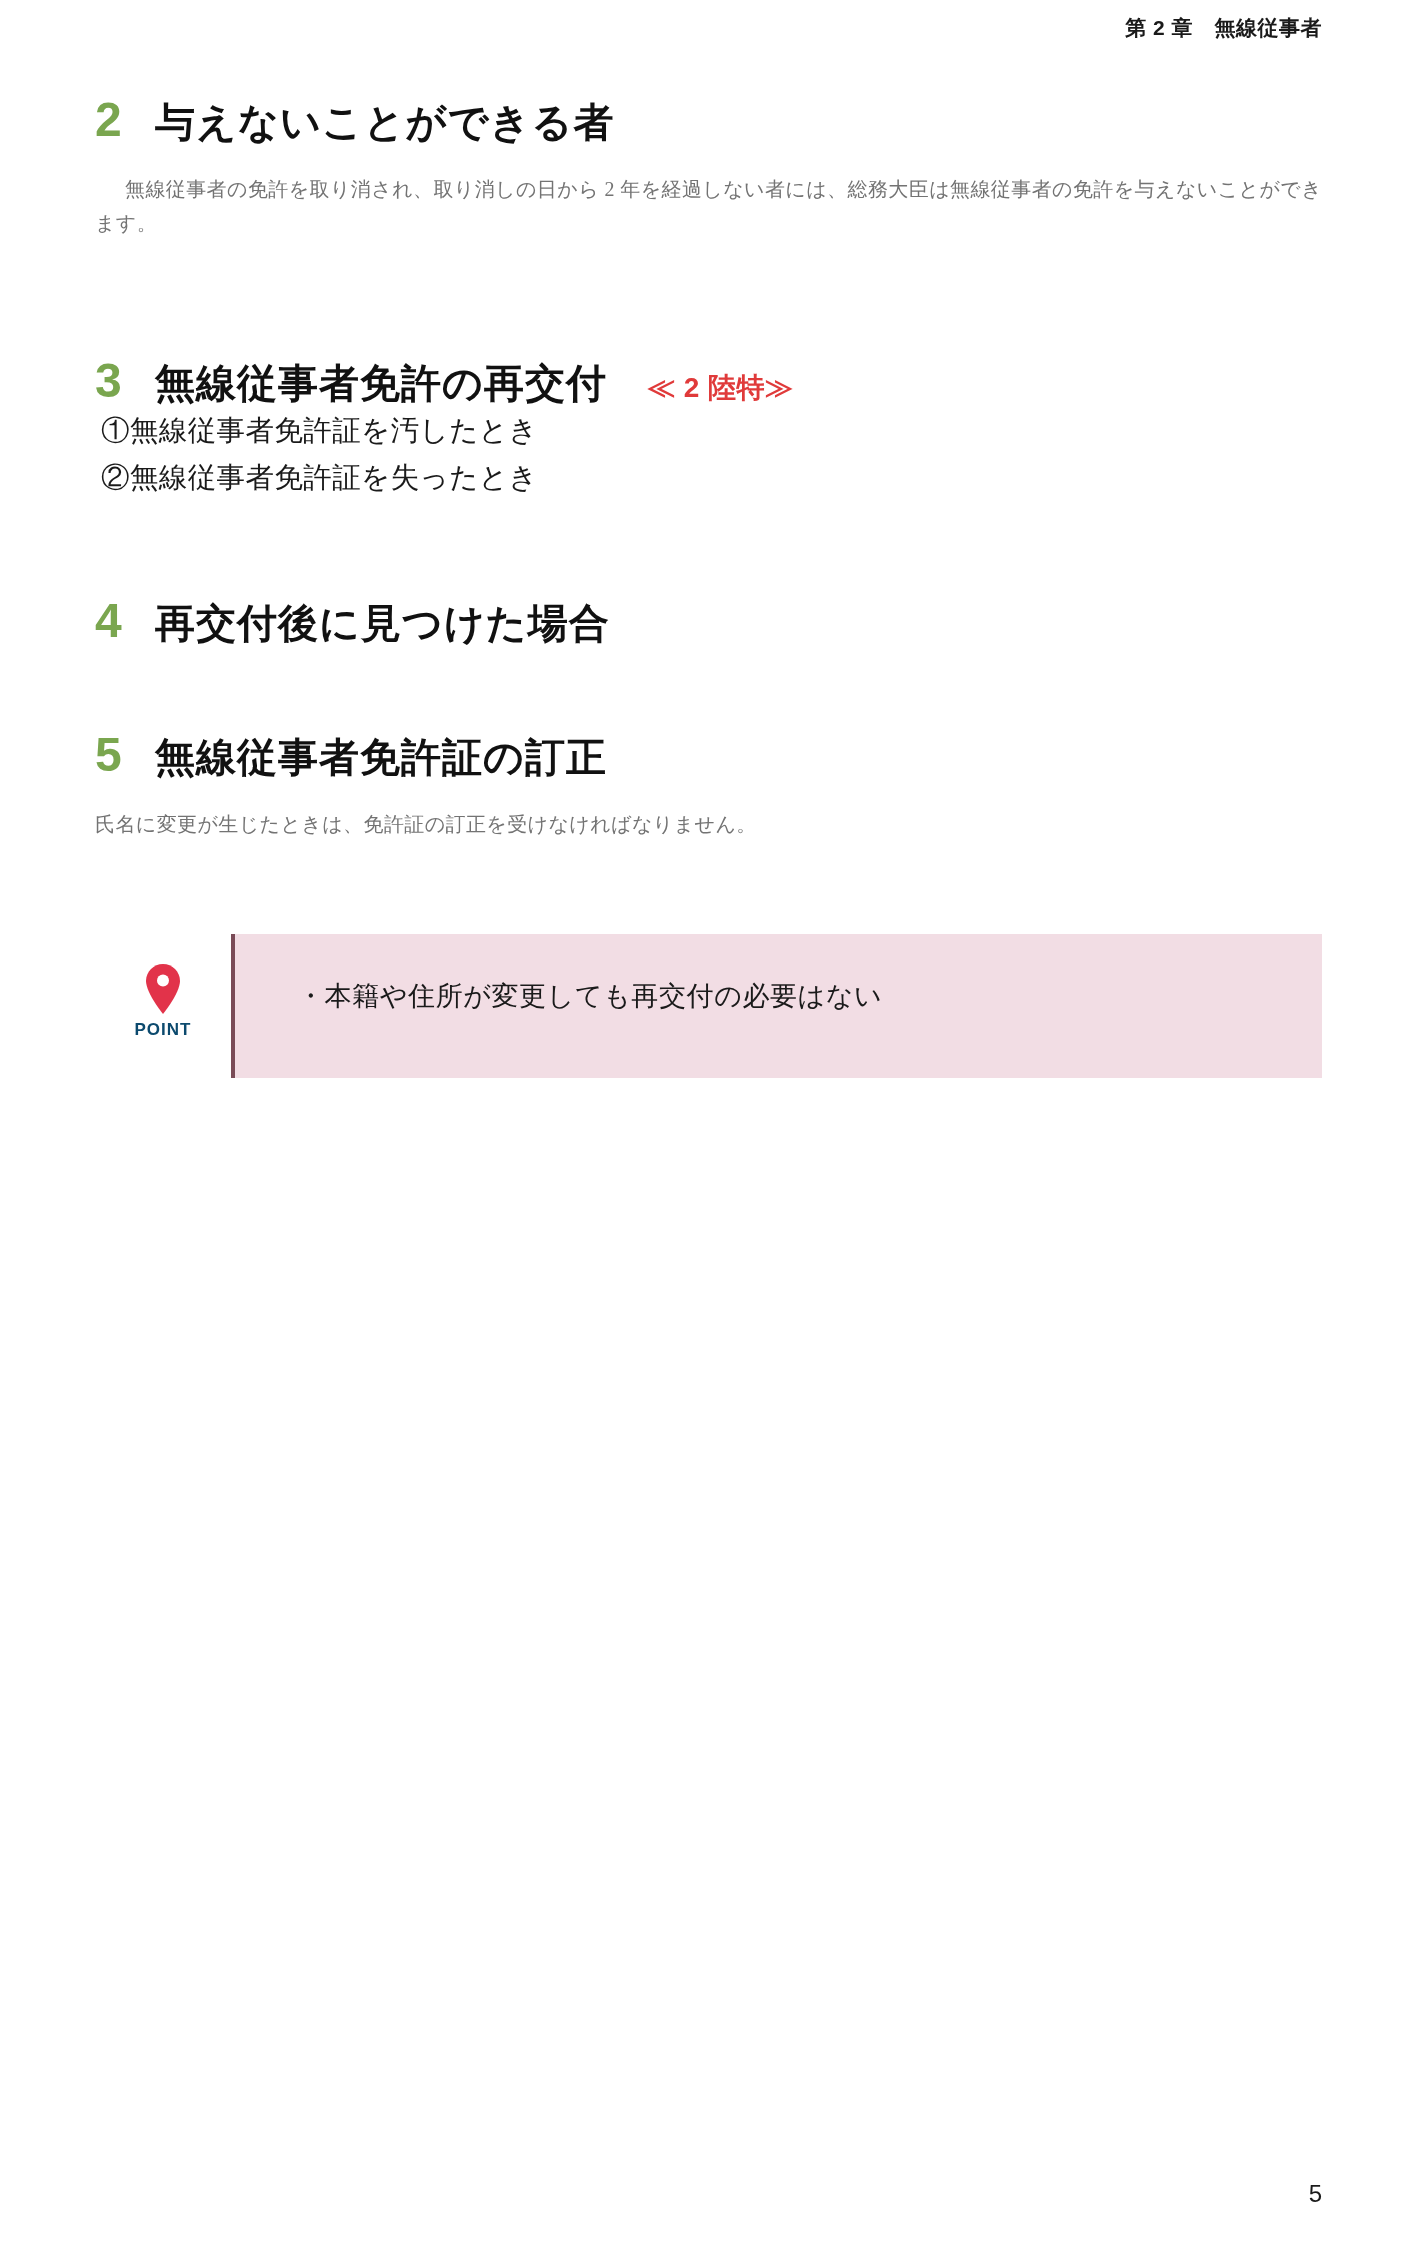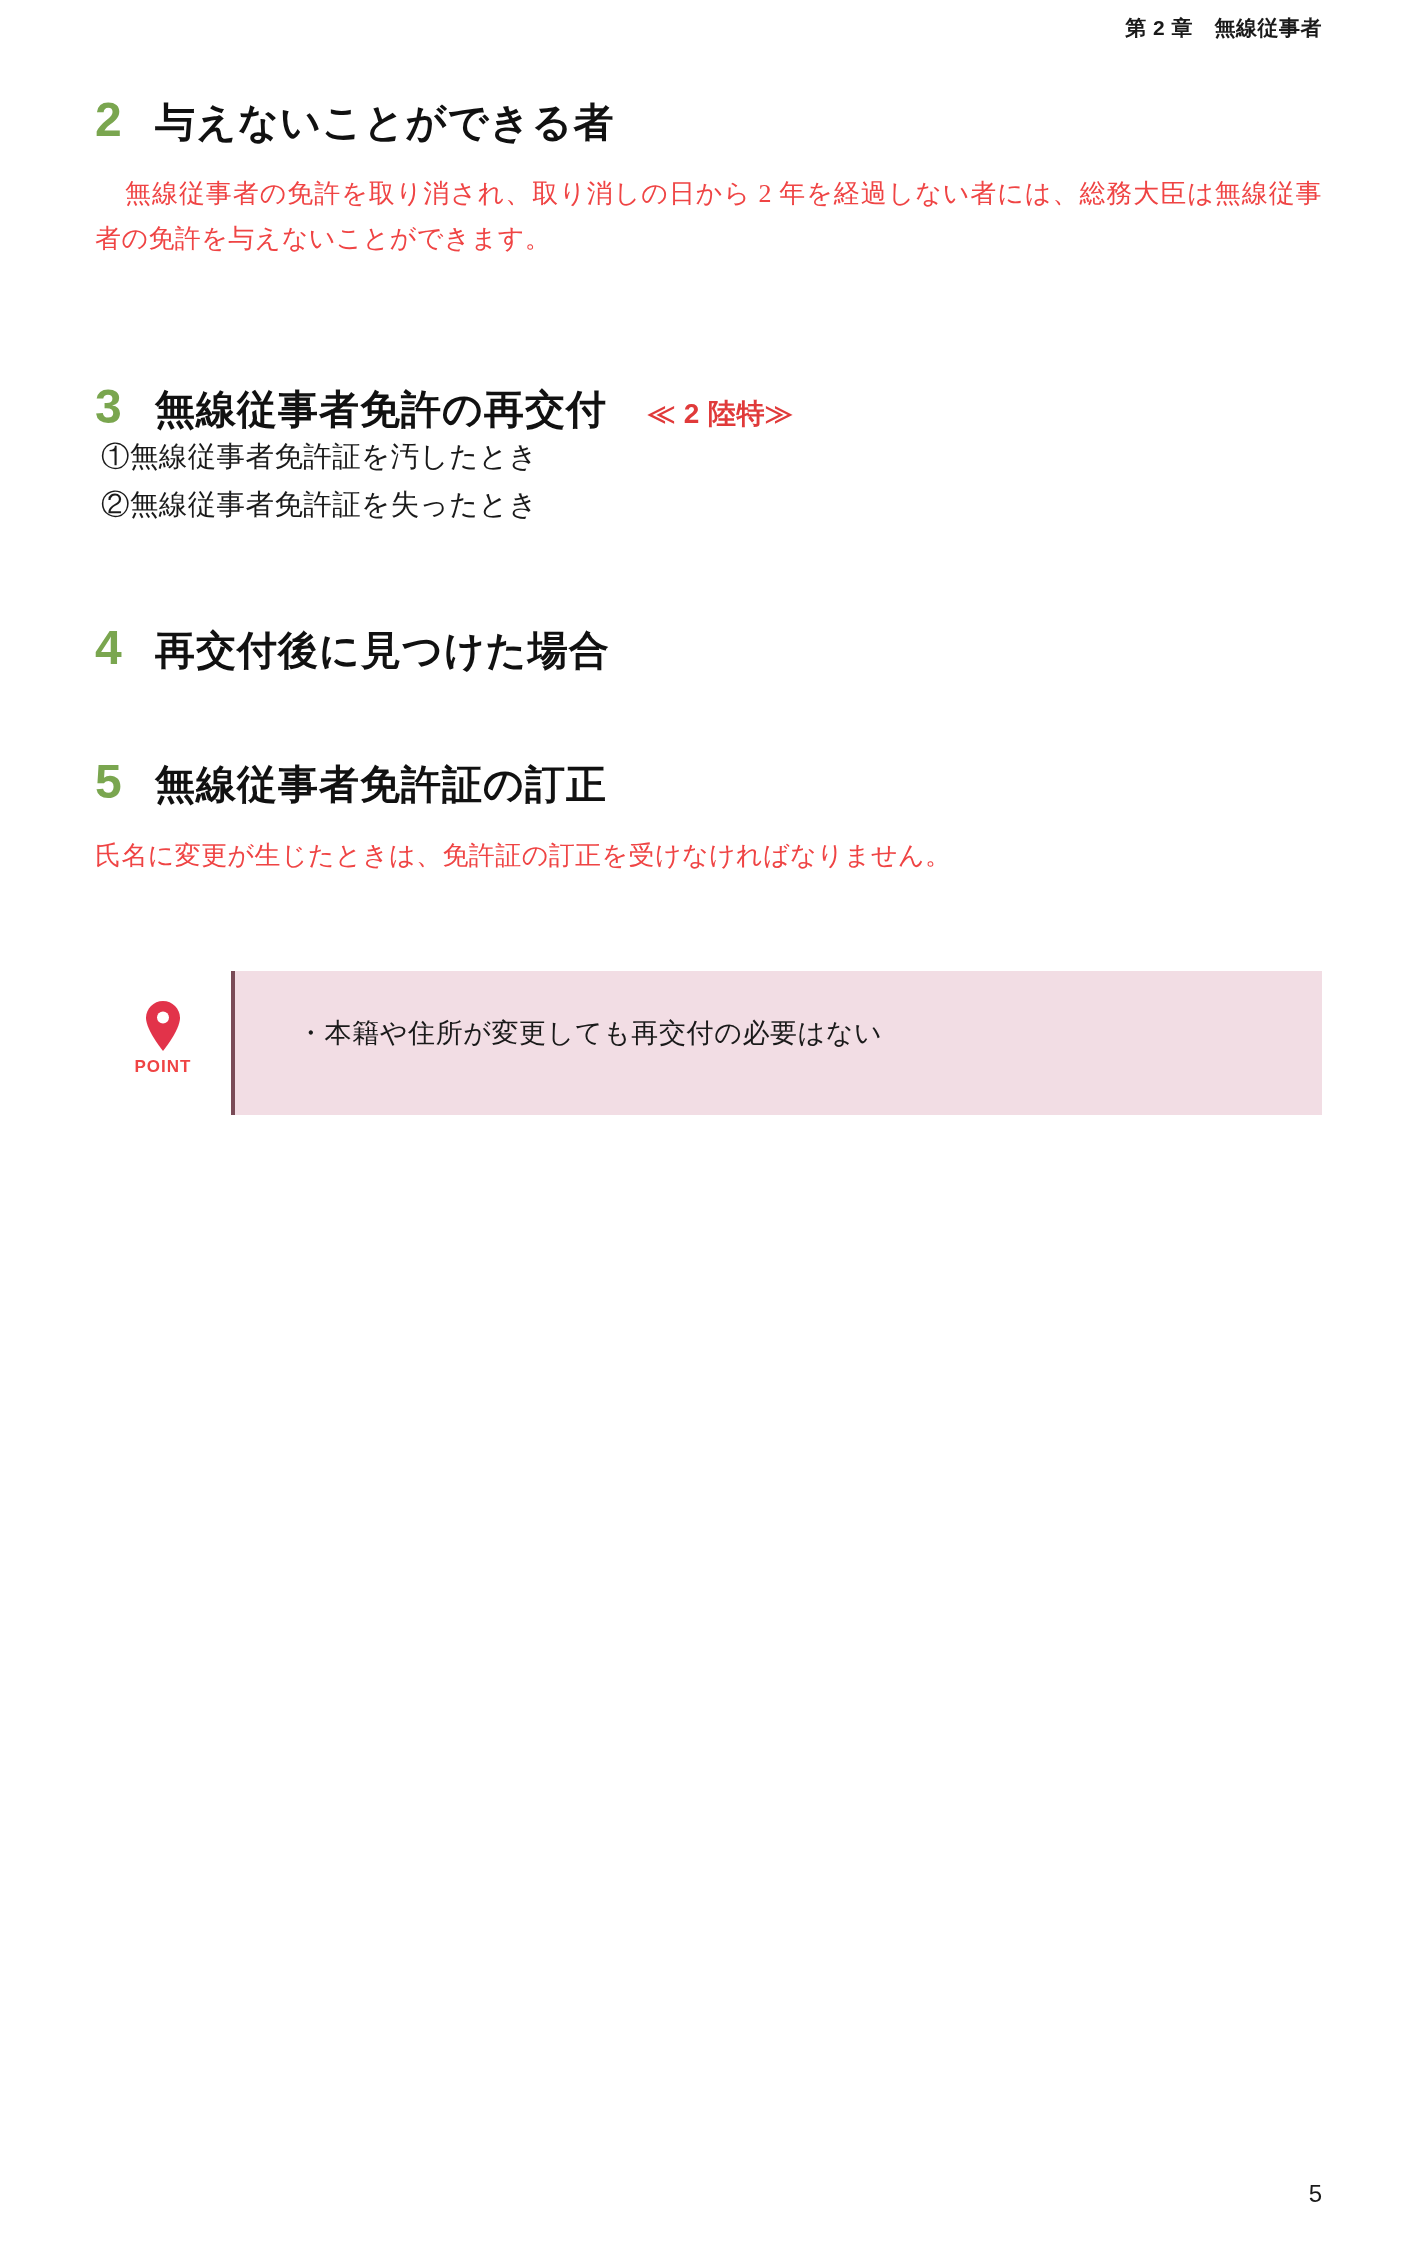--- a/index.html
+++ b/index.html
@@ -66,24 +66,24 @@
     font-family: "Liberation Sans", sans-serif;
     font-weight: bold;
     font-size: 28px;
     color: #e03a3a;
     letter-spacing: 0.5px;
     margin-left: 14px;
     white-space: nowrap;
   }
 
   .body-text {
-    font-size: 26px;
+    font-size: 20px;
     line-height: 1.72;
     letter-spacing: 0.4px;
-    color: #ef4444;
+    color: #737373;
     text-align: justify;
   }
   .indent {
     text-indent: 30px;
   }
   .list-line {
     font-size: 28.5px;
     line-height: 1.66;
     letter-spacing: 0.4px;
     color: #1a1a1a;
@@ -112,21 +112,21 @@
   .pin {
     width: 42px;
     height: 54px;
     position: relative;
   }
   .point-label {
     font-family: "Liberation Sans", sans-serif;
     font-size: 17px;
     font-weight: bold;
     letter-spacing: 1px;
-    color: #ef4444;
+    color: #0c4a6e;
     margin-top: 4px;
   }
   .point-box {
     flex: 1 1 auto;
     background: #f2dde4;
     border-left: 4px solid #7a4b57;
     padding: 44px 0 46px 62px;
     box-sizing: border-box;
   }
   .point-line {

